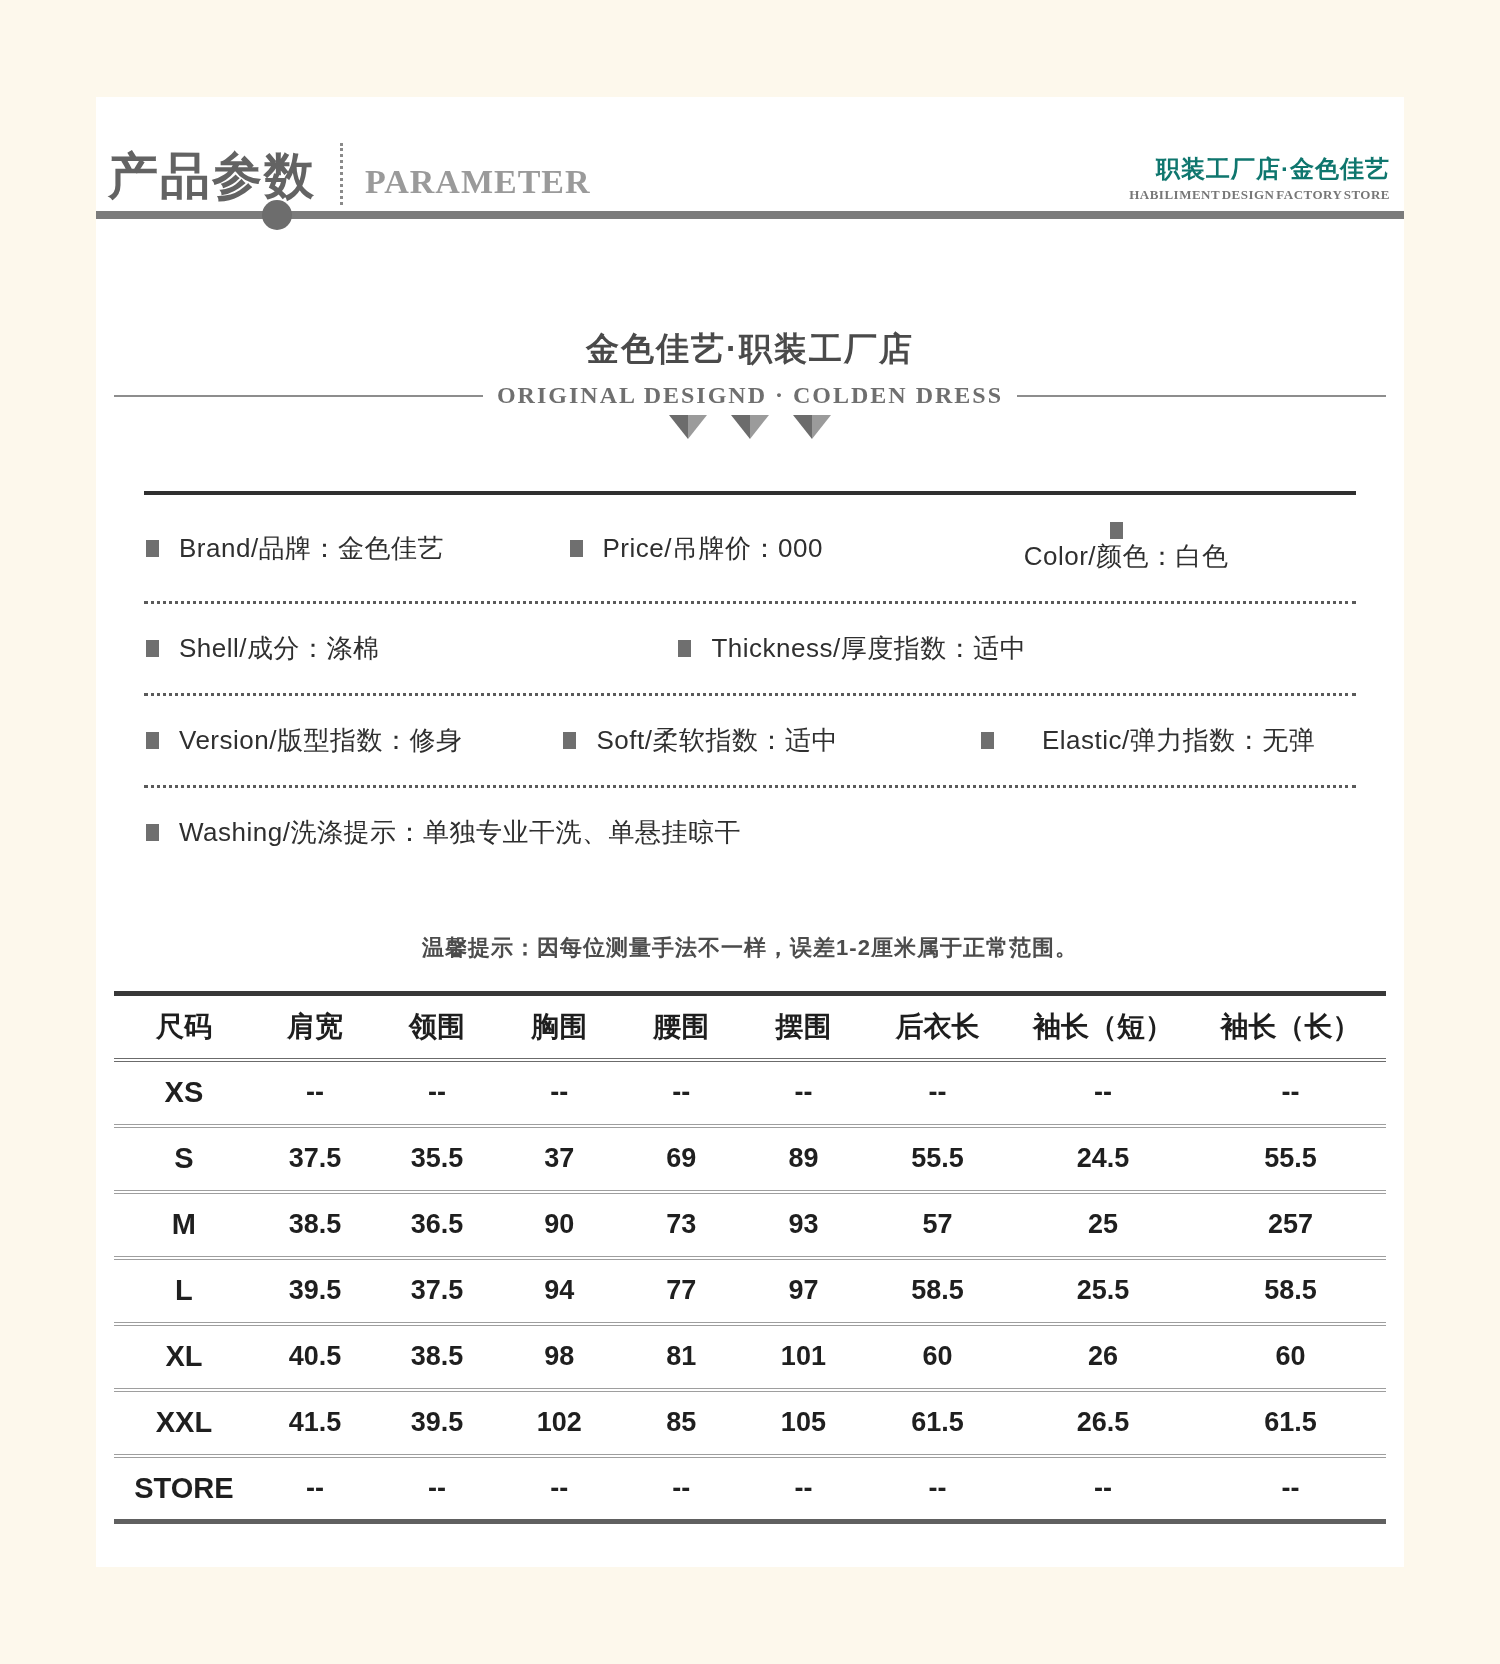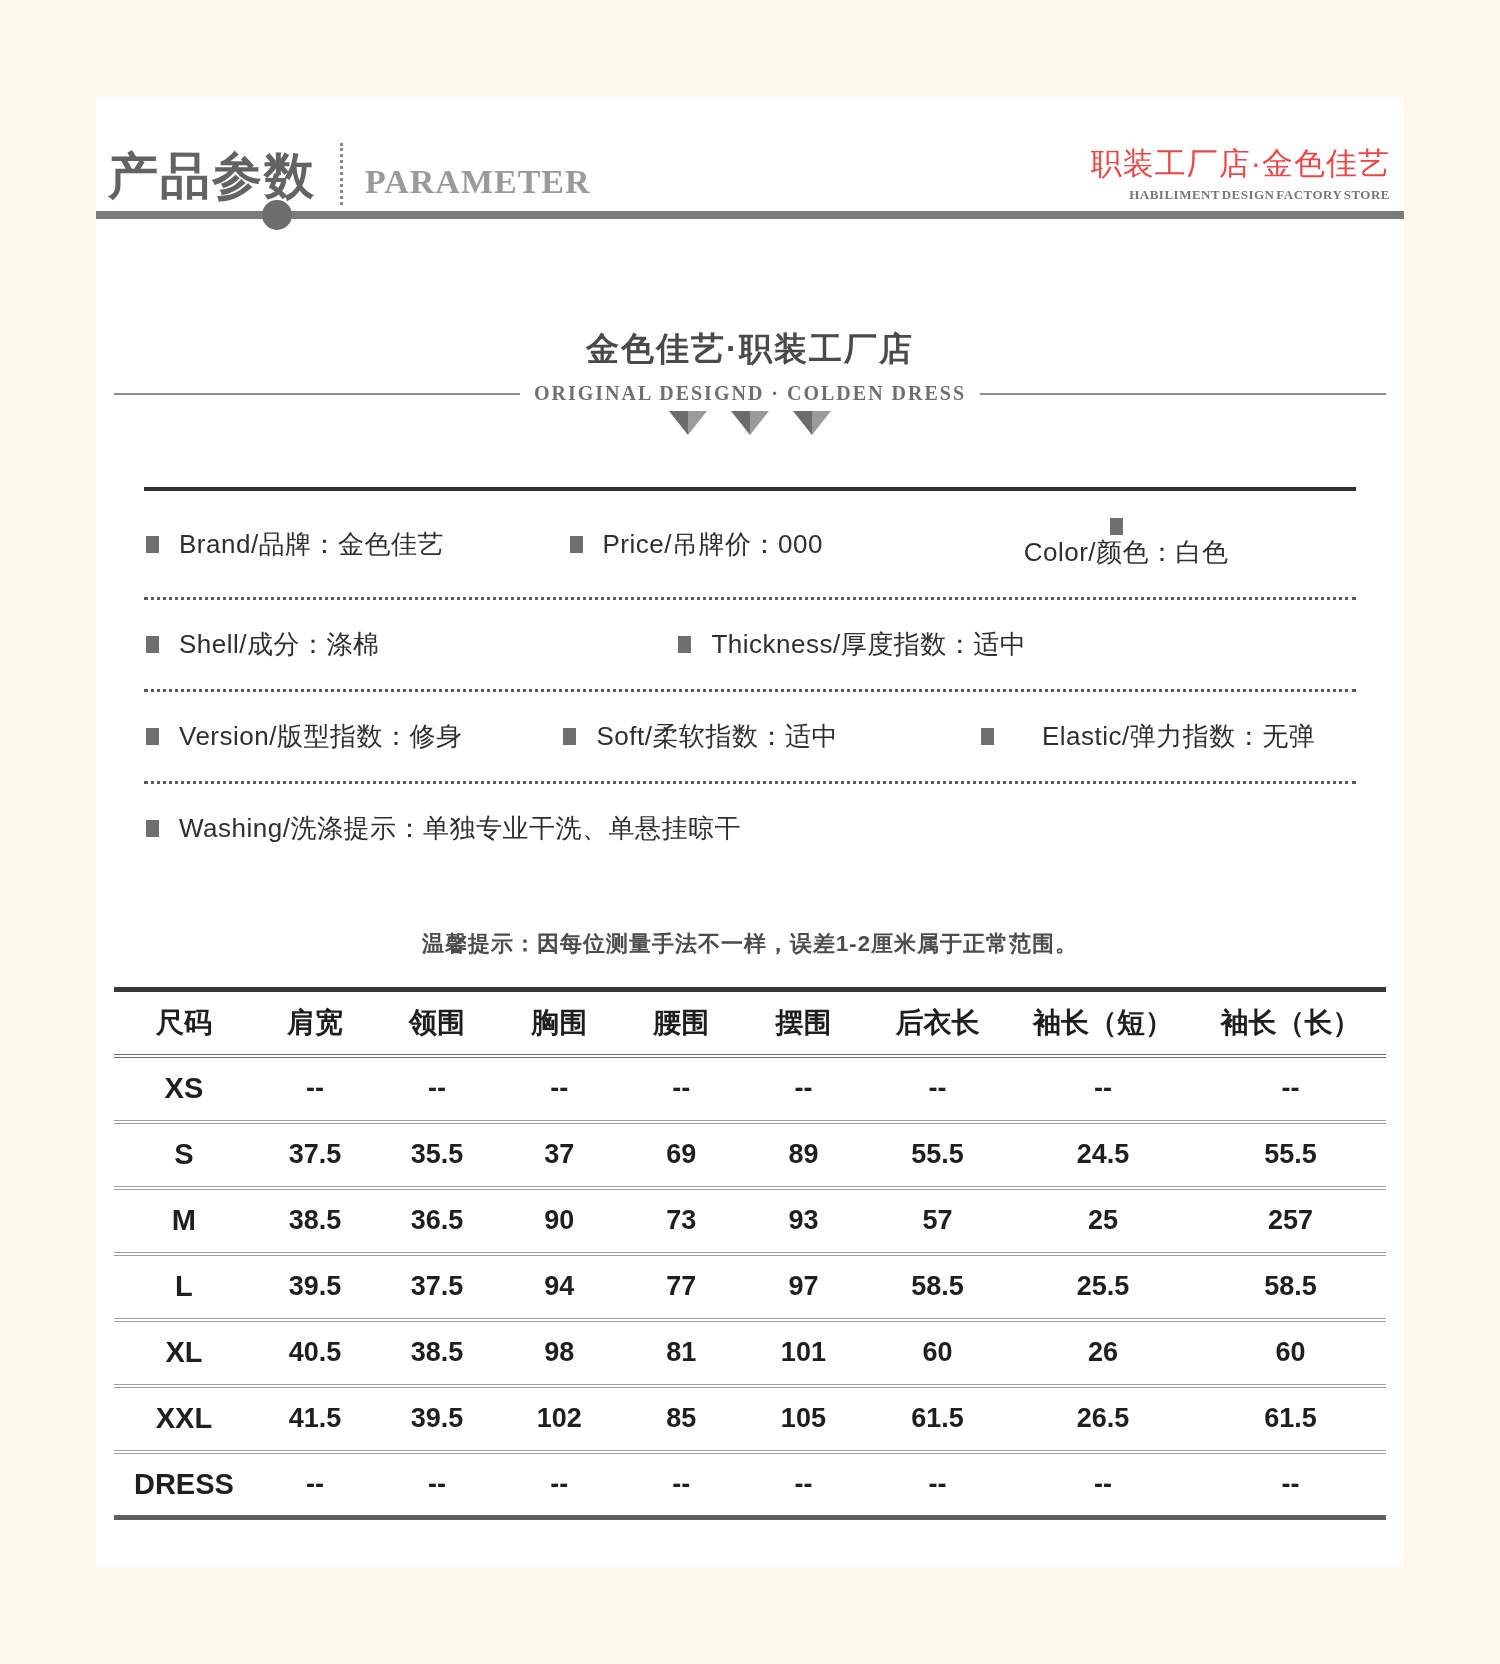--- a/index.html
+++ b/index.html
@@ -19,31 +19,31 @@
     position: relative;
   }
 
   
   .hdr { display: flex; align-items: flex-end; justify-content: space-between; padding: 0 14px 0 12px; height: 68px; }
   .hdr-left { display: flex; align-items: flex-end; }
   .hdr-title-cn { font-size: 50px; font-weight: bold; color: #636363; letter-spacing: 2px; line-height: 1; padding-bottom: 4px; }
   .hdr-vdivider { border-left: 3px dotted #8a8a8a; height: 62px; margin: 0 22px 0 24px; }
   .hdr-title-en { font-family: "Liberation Serif", "DejaVu Serif", serif; font-size: 34px; font-weight: bold; color: #9a9a9a; letter-spacing: 1px; line-height: 1; padding-bottom: 6px; }
   .hdr-right { text-align: right; padding-bottom: 2px; }
-  .hdr-store-cn { font-size: 31px; font-weight: normal; color: #ef4444; letter-spacing: 1px; }
+  .hdr-store-cn { font-size: 24px; font-weight: bold; color: #0f766e; letter-spacing: 1px; }
   .hdr-store-en { font-family: "Liberation Serif", "DejaVu Serif", serif; font-size: 13px; font-weight: bold; color: #777; letter-spacing: 0.5px; word-spacing: -2px; margin-top: 2px; }
   .hdr-rule { position: relative; height: 8px; background: #7b7b7b; margin-top: 6px; }
   .hdr-rule .dot { position: absolute; left: 166px; top: -11px; width: 30px; height: 30px; border-radius: 50%; background: #6d6d6d; }
 
   
   .banner { margin-top: 108px; text-align: center; }
   .banner-title { font-size: 33px; font-weight: bold; color: #4a4a4a; letter-spacing: 2px; }
   .banner-subrow { display: flex; align-items: center; margin: 10px 18px 0 18px; }
   .banner-line { flex: 1; height: 0; border-top: 2px solid #8d8d8d; }
-  .banner-subtitle { font-family: "Liberation Serif", "DejaVu Serif", serif; font-size: 20px; font-weight: bold; color: #6f6f6f; letter-spacing: 2px; padding: 0 14px; white-space: nowrap; }
+  .banner-subtitle { font-family: "Liberation Serif", "DejaVu Serif", serif; font-size: 24px; font-weight: bold; color: #6f6f6f; letter-spacing: 2px; padding: 0 14px; white-space: nowrap; }
   .banner-tris { display: flex; justify-content: center; gap: 24px; margin-top: 6px; }
   .tri { position: relative; width: 38px; height: 24px; }
   .tri .l, .tri .r { position: absolute; left: 0; top: 0; width: 100%; height: 100%; }
   .tri .l { background: #6c6c6c; clip-path: polygon(0 0, 50% 0, 50% 100%); }
   .tri .r { background: #9b9b9b; clip-path: polygon(50% 0, 100% 0, 50% 100%); }
 
   
   .params { margin: 52px 48px 0 48px; }
   .params-topline { border-top: 4px solid #2f2f2f; }
   .dotted { border-top: 3px dotted #5a5a5a; }
@@ -264,21 +264,21 @@
             <td class="value-cell">41.5</td>
             <td class="value-cell">39.5</td>
             <td class="value-cell">102</td>
             <td class="value-cell">85</td>
             <td class="value-cell">105</td>
             <td class="value-cell">61.5</td>
             <td class="value-cell">26.5</td>
             <td class="value-cell">61.5</td>
           </tr>
           <tr class="body-row">
-            <td class="size-cell">DRESS</td>
+            <td class="size-cell">STORE</td>
             <td class="value-cell">--</td>
             <td class="value-cell">--</td>
             <td class="value-cell">--</td>
             <td class="value-cell">--</td>
             <td class="value-cell">--</td>
             <td class="value-cell">--</td>
             <td class="value-cell">--</td>
             <td class="value-cell">--</td>
           </tr>
         </tbody>

